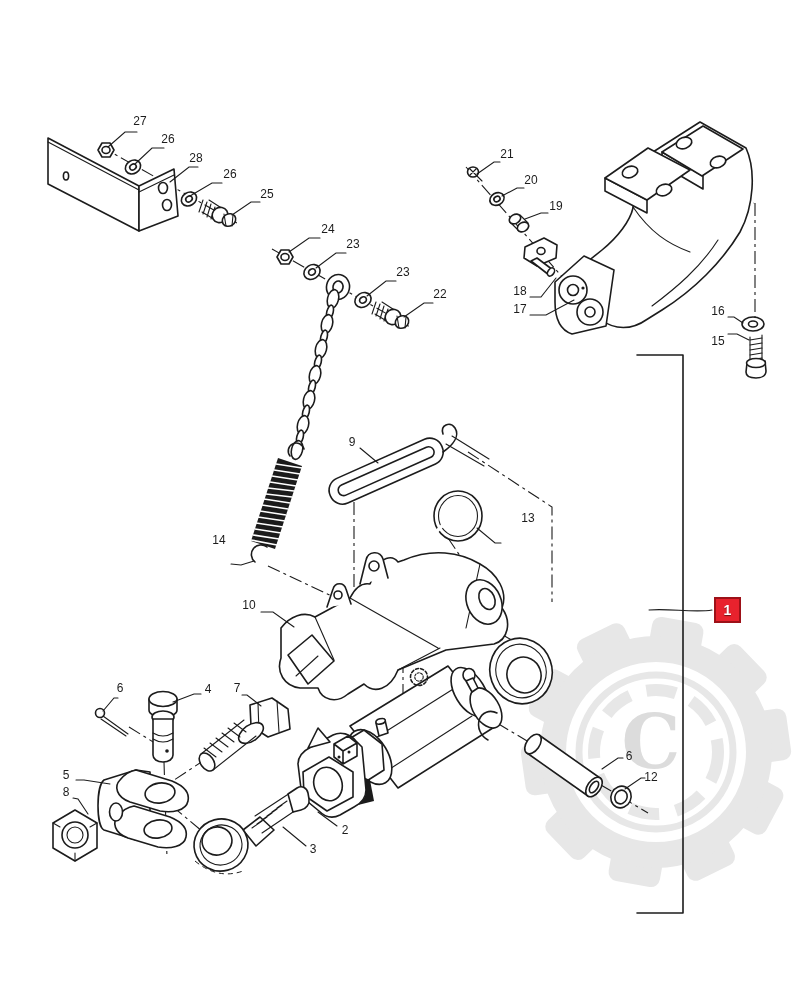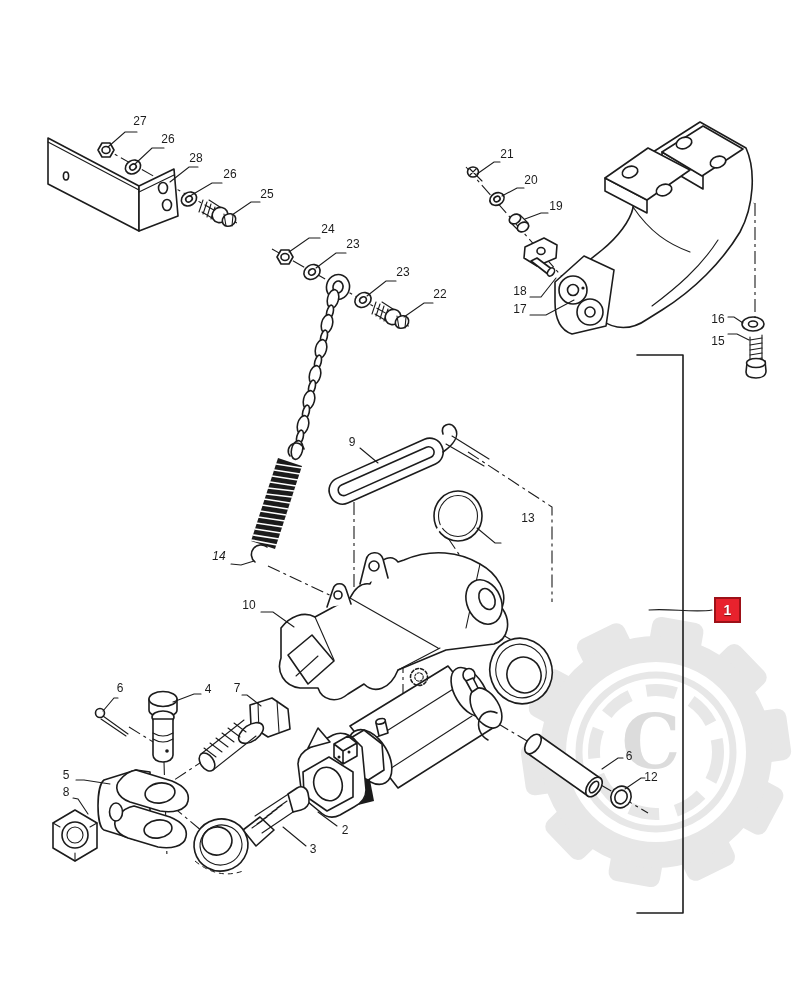--- a/index.html
+++ b/index.html
@@ -359,25 +359,25 @@
       <div class="callout" style="left: 267px; top: 194px;">25</div>
       <div class="callout" style="left: 328px; top: 229px;">24</div>
       <div class="callout" style="left: 353px; top: 244px;">23</div>
       <div class="callout" style="left: 403px; top: 272px;">23</div>
       <div class="callout" style="left: 440px; top: 294px; text-align: right;">22</div>
       <div class="callout" style="left: 507px; top: 154px;">21</div>
       <div class="callout" style="left: 531px; top: 180px;">20</div>
       <div class="callout" style="left: 556px; top: 206px;">19</div>
       <div class="callout" style="left: 520px; top: 291px;">18</div>
       <div class="callout" style="left: 520px; top: 309px;">17</div>
-      <div class="callout" style="left: 718px; top: 311px; margin-top: 8px;">16</div>
+      <div class="callout" style="left: 718px; top: 311px;">16</div>
       <div class="callout" style="left: 718px; top: 329px; margin-top: 12px;">15</div>
       <div class="callout" style="left: 352px; top: 442px;">9</div>
       <div class="callout" style="left: 508px; top: 518px; margin-left: 20px;">13</div>
-      <div class="callout" style="left: 219px; top: 556px; font-style: italic;">14</div>
+      <div class="callout" style="left: 219px; top: 540px;">14</div>
       <div class="callout" style="left: 249px; top: 605px;">10</div>
       <div class="callout" style="left: 629px; top: 756px;">6</div>
       <div class="callout" style="left: 651px; top: 777px;">12</div>
       <div class="callout" style="left: 120px; top: 688px;">6</div>
       <div class="callout" style="left: 208px; top: 689px;">4</div>
       <div class="callout" style="left: 237px; top: 688px;">7</div>
       <div class="callout" style="left: 66px; top: 775px;">5</div>
       <div class="callout" style="left: 66px; top: 792px;">8</div>
       <div class="callout" style="left: 345px; top: 830px;">2</div>
       <div class="callout" style="left: 313px; top: 849px;">3</div>

